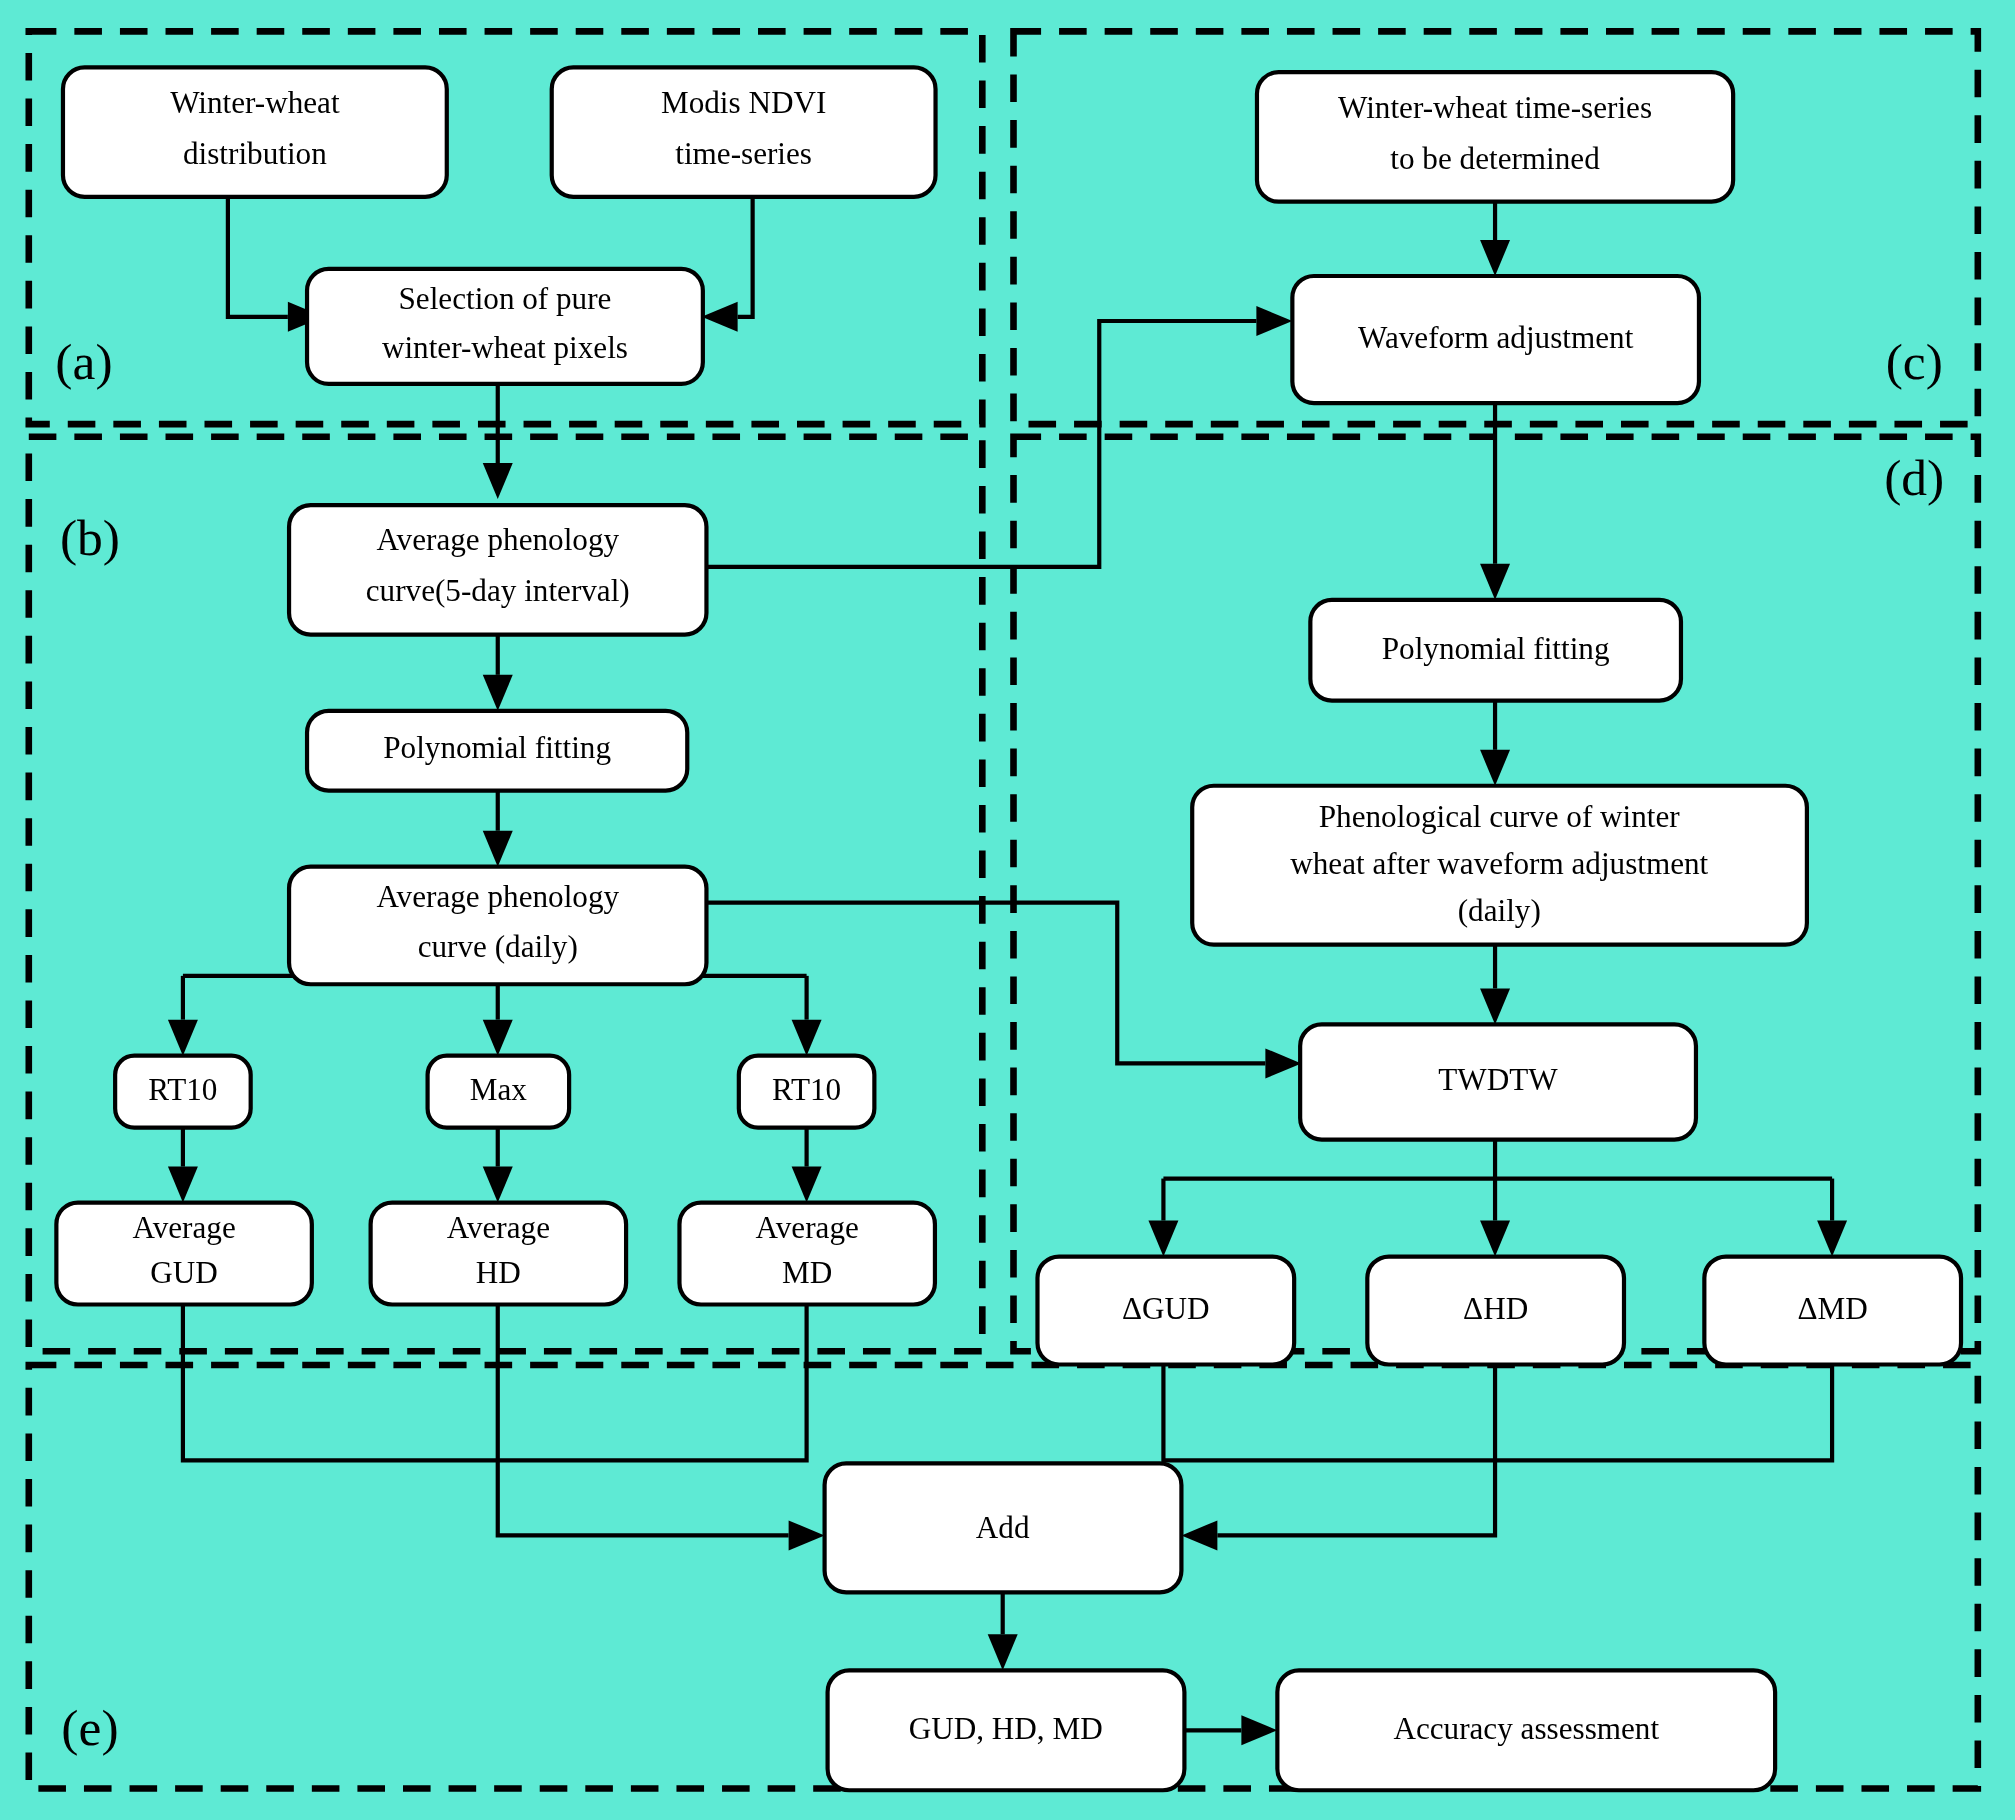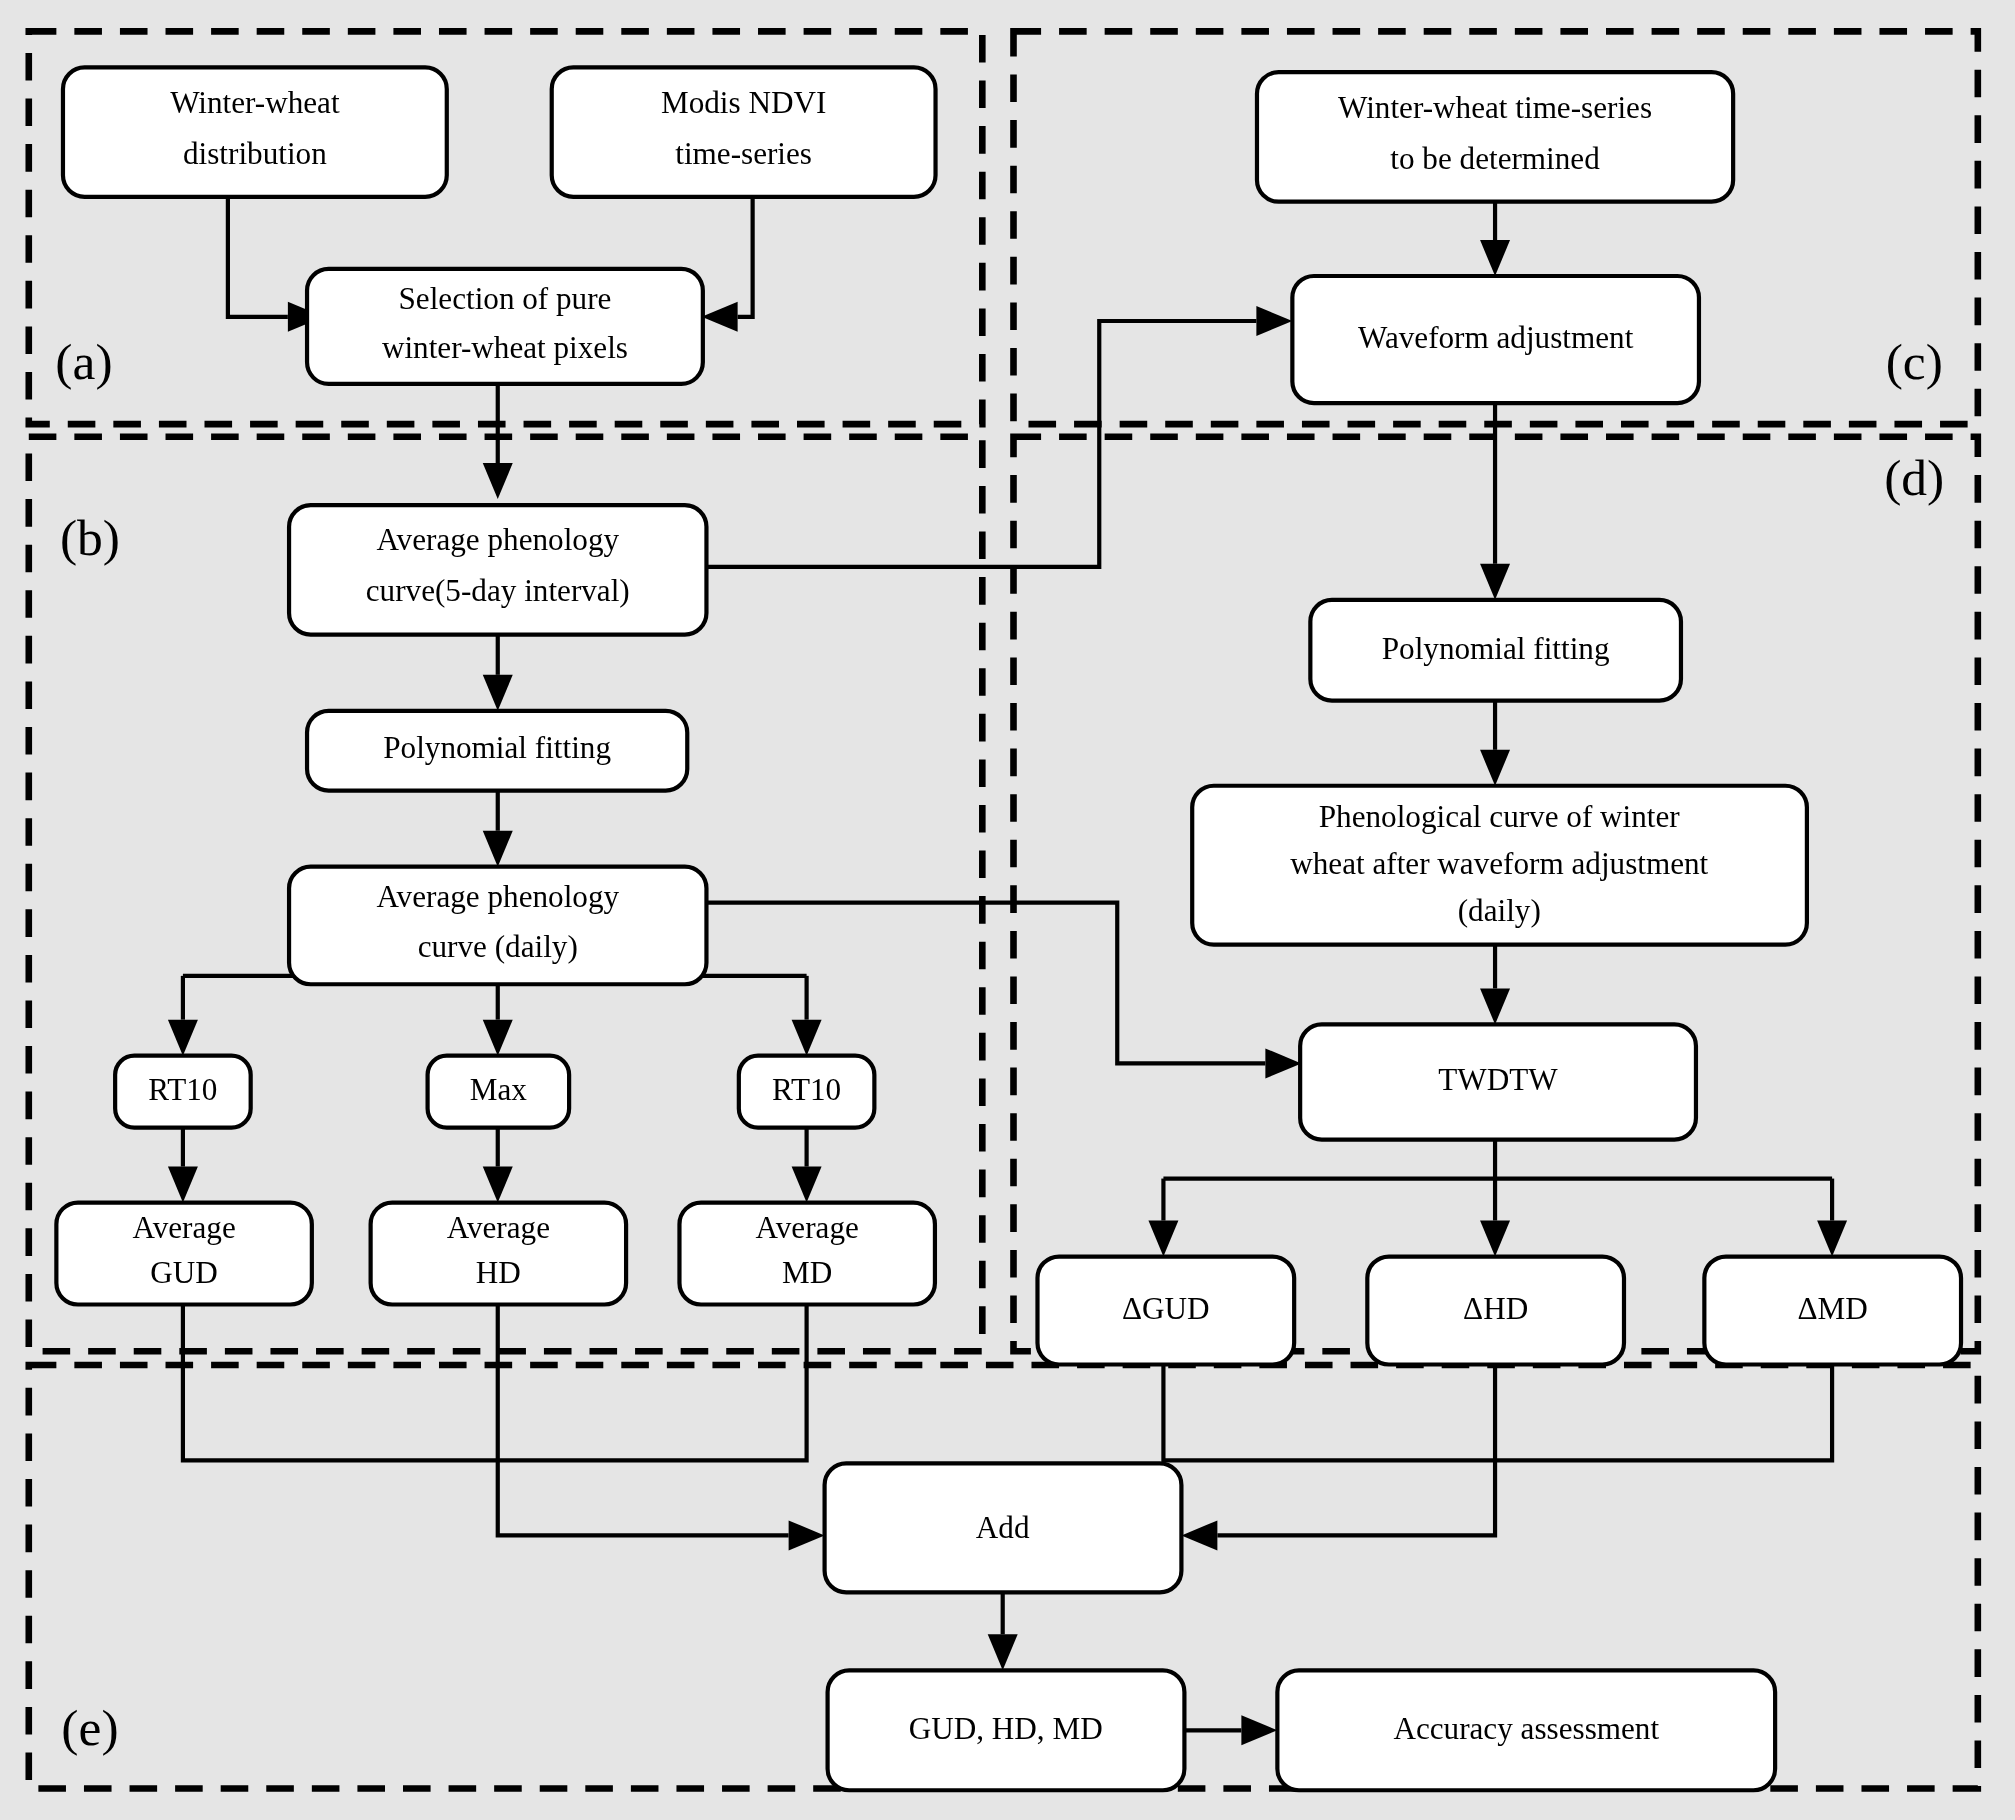--- a/index.html
+++ b/index.html
@@ -4,21 +4,21 @@
 <style>
   html, body {
     margin: 0;
     padding: 0;
     background: #ffffff;
   }
   #stage {
     position: relative;
     width: 2015px;
     height: 1821px;
-    background: #e5e5e5;
+    background: #5eead4;
     font-family: "Liberation Serif", "DejaVu Serif", serif;
   }
   svg#flow {
     position: absolute;
     top: 0; left: 0;
     width: 2015px;
     height: 1821px;
     display: block;
   }
   .panel-rect {

